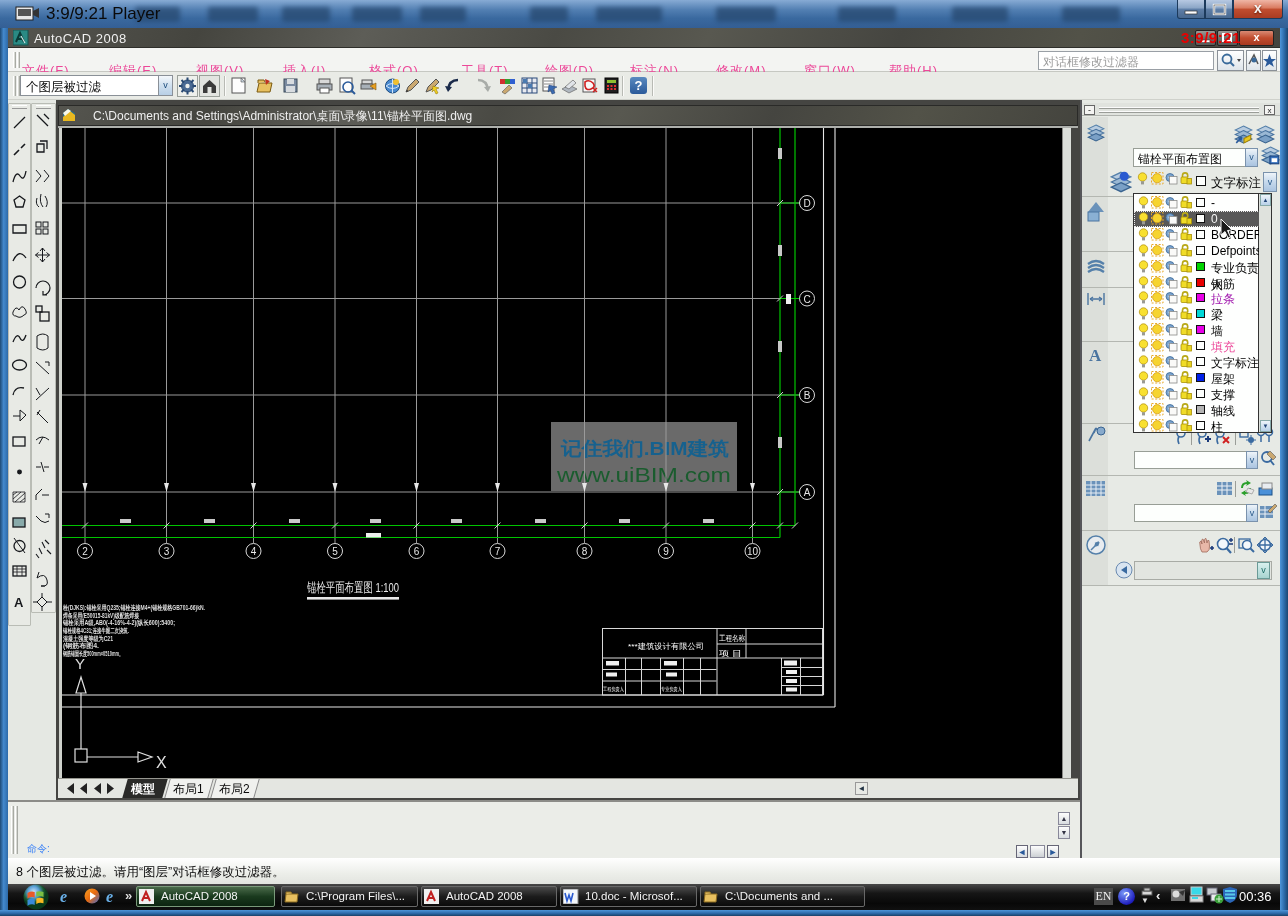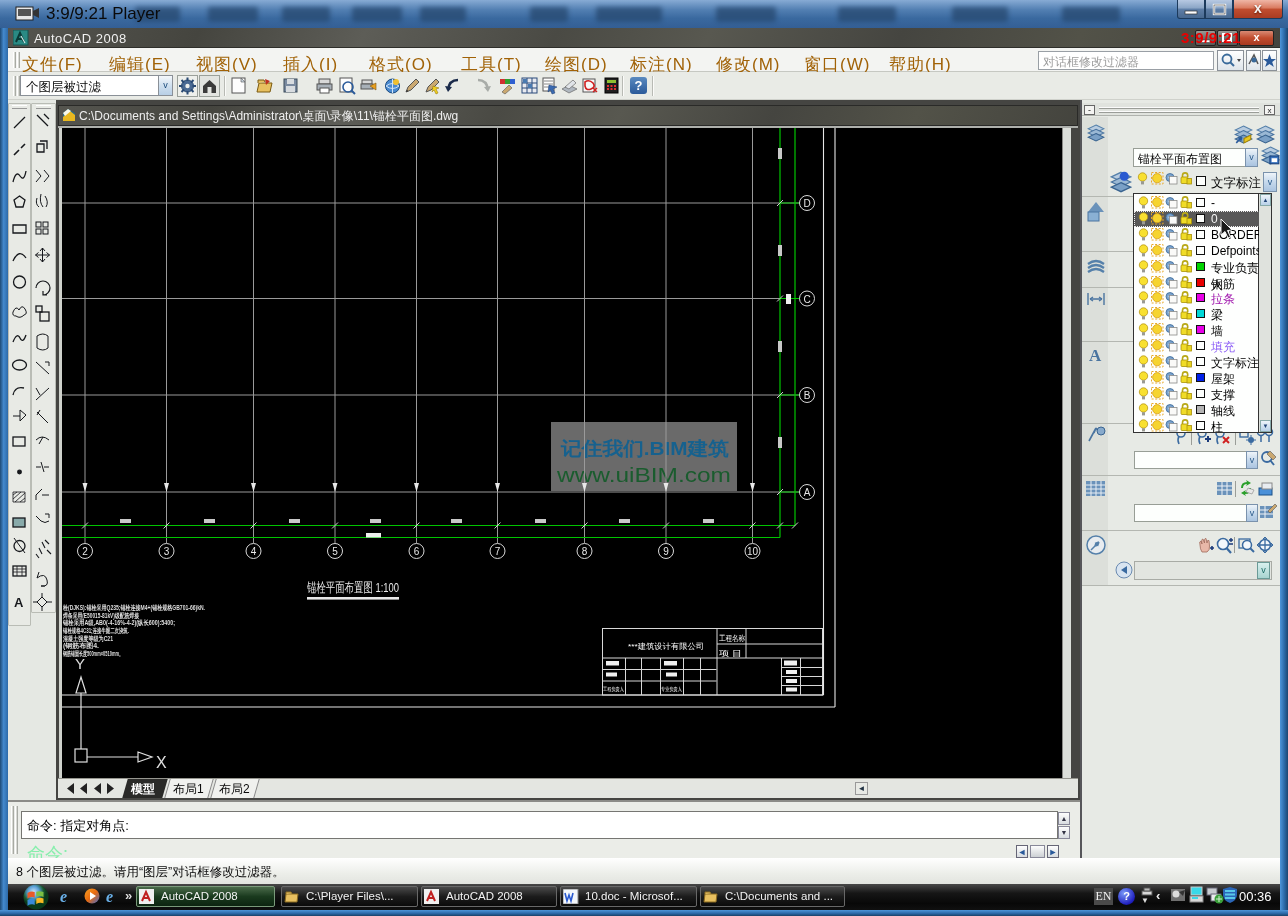--- a/index.html
+++ b/index.html
@@ -12,42 +12,42 @@
 #ptext{left:46px;top:4px;font-size:17px;color:#0a0a0a}
 .pbtn{position:absolute;top:0;height:19px;color:#f5f5f5;text-align:center;border:1px solid #1c3a5c;border-top:none}
 
 #acadbg{left:8px;top:28px;width:1272px;height:856px;background:#e5e8e3}
 .streak{background:#4c4c48;background-image:linear-gradient(115deg,#55554f 0%,#45453f 15%,#5d5d57 28%,#4a4a44 43%,#585850 55%,#454540 70%,#525248 84%,#44443e 100%)}
 #atitle{left:8px;top:28px;width:1272px;height:20px;border-bottom:1px solid #2e2e2a}
 #atext{left:34px;top:31px;font-size:13px;color:#f0f0f0;letter-spacing:.5px}
 #redclock{left:1181px;top:29px;font-size:15px;font-weight:bold;color:#e80000;z-index:7;letter-spacing:.5px}
 .wbtn{position:absolute;top:30px;height:16px;border:1px solid #222;border-radius:2px;color:#eee;font-size:10px;text-align:center;line-height:13px;background:linear-gradient(#9a9a96,#6e6e6a 50%,#5a5a56)}
 #menubar{left:8px;top:48px;width:1272px;height:24px;background:#f3f4f2;border-bottom:1px solid #c6c8c2}
-.mi{position:absolute;top:53px;font-size:17px;color:#a16207;letter-spacing:1px}
+.mi{position:absolute;top:62px;font-size:13px;color:#ec4899;letter-spacing:1px}
 #helpbox{left:1038px;top:51px;width:176px;height:19px;background:#fff;border:1px solid #999fa5;font-size:12px;color:#9b9b9b;padding:2px 4px}
 #toolbar{left:8px;top:72px;width:1272px;height:28px;background:#e9ebe6;border-bottom:1px solid #cfd1cb}
 #wscombo{left:20px;top:75px;width:153px;height:21px;background:#fff;border:1px solid #8a9097;font-size:12.5px;color:#0a0a0a;padding:3px 5px}
 .combov{position:absolute;background:linear-gradient(#f4f8fb,#cfe0ef 50%,#b8cfe6);border-left:1px solid #8a9097;color:#1a4a7a;font-size:9px;text-align:center}
 .grip{position:absolute;width:3px;border-left:1px solid #fff;border-right:1px solid #a8aaa4;background:#d8dad4}
 .tbico{position:absolute;top:77px;width:18px;height:18px}
 .tsep{position:absolute;top:76px;width:2px;height:20px;border-left:1px solid #b8bab4;border-right:1px solid #fbfbf9}
 
 .ltb{position:absolute;background:#e8eae5;border:1px solid #b9bcb5;border-radius:1px}
 
 #mdi{left:56px;top:100px;width:1024px;height:703px;background:#454542}
 #doctitle{left:58px;top:105px;width:1020px;height:21px;border:1px solid #2a2a28}
-#doctext{left:79px;top:108px;font-size:12px;color:#efefef}
+#doctext{left:93px;top:108px;font-size:12px;color:#efefef}
 #canvas{left:62px;top:126px;width:1000px;height:652px;background:#000}
 #vscroll{left:1062px;top:126px;width:9px;height:652px;background:#dcdfda;border-left:1px solid #8a8a86}
 #tabbar{left:58px;top:778px;width:1020px;height:20px;background:#e4e6e1;border-top:1px solid #96968f}
 .tabt{position:absolute;top:781px;font-size:12px;color:#0a0a0a}
 
 #cmdwin{left:8px;top:800px;width:1072px;height:58px;background:#ebedе8;background-color:#ebede8;border-top:2px solid #8c8c88}
 #cmdhist{left:21px;top:811px;width:1037px;height:28px;background:#fff;border:1px solid #767672;font-size:13px;color:#000;padding:5px 5px}
-#cmdline{left:27px;top:842px;font-size:18px;color:#86efac}
+#cmdline{left:27px;top:842px;font-size:10px;color:#3b82f6}
 #statusbar{left:8px;top:858px;width:1272px;height:26px;background:linear-gradient(#ffffff,#eceee9 60%,#e2e4df)}
 #statustext{left:16px;top:864px;font-size:12.5px;color:#0a0a0a}
 
 #panel{left:1082px;top:100px;width:198px;height:758px;background:#e7eae5}
 #pborder{left:1080px;top:100px;width:2px;height:758px;background:#56565a}
 #pstrip{left:1082px;top:117px;width:26px;height:468px;background:#dcdfda}
 .pdiv{position:absolute;height:1px;background:#b4b7b1}
 .pcombo{position:absolute;background:#fdfffd;border:1px solid #989e96;font-size:12px;color:#0a0a0a;padding:2px 4px}
 .pv{position:absolute;background:linear-gradient(#eef4f9,#c6d9ec 50%,#aac4e0);border:1px solid #7a92ac;color:#2a5a8a;font-size:9px;text-align:center}
 #ddrop{left:1133px;top:193px;width:126px;height:240px;background:#fefffe;border:1px solid #333;z-index:5}
@@ -455,21 +455,20 @@
 <div class="tabt" style="left:131px;color:#fff;font-weight:bold">模型</div>
 <div class="abs" style="left:167px;top:779px;width:44px;height:19px;background:#f0f1ee;transform:skewX(-16deg);border-left:1px solid #888;border-right:1px solid #888"></div>
 <div class="tabt" style="left:173px">布局1</div>
 <div class="abs" style="left:213px;top:779px;width:44px;height:19px;background:#f0f1ee;transform:skewX(-16deg);border-left:1px solid #888;border-right:1px solid #888"></div>
 <div class="tabt" style="left:219px">布局2</div>
 <div class="abs" style="left:855px;top:782px;width:13px;height:13px;background:#e8eae5;border:1px solid #999;font-size:8px;color:#234;text-align:center;line-height:12px">◄</div>
 
 <div class="abs" id="cmdwin"></div>
 <div class="grip" style="left:11px;top:806px;height:48px"></div>
     <div class="grip" style="left:15px;top:806px;height:48px"></div>
-<div class="abs" id="cmdhist">命令: 指定对角点:</div>
 <div class="abs" id="cmdline">命令:</div>
 <div class="abs" style="left:1058px;top:812px;width:12px;height:13px;background:linear-gradient(#fdfdfd,#d8dce0);border:1px solid #889;font-size:7px;text-align:center;line-height:12px;color:#334">▲</div>
 <div class="abs" style="left:1058px;top:826px;width:12px;height:13px;background:linear-gradient(#fdfdfd,#d8dce0);border:1px solid #889;font-size:7px;text-align:center;line-height:12px;color:#334">▼</div>
 <div class="abs" style="left:1016px;top:845px;width:12px;height:13px;background:linear-gradient(#fdfdfd,#d8dce0);border:1px solid #667;color:#2a5a9a;font-size:9px;text-align:center;line-height:12px;font-weight:bold">◄</div>
 <div class="abs" style="left:1030px;top:845px;width:15px;height:13px;background:linear-gradient(#fdfdfd,#ccd0d4);border:1px solid #889"></div>
 <div class="abs" style="left:1047px;top:845px;width:12px;height:13px;background:linear-gradient(#fdfdfd,#d8dce0);border:1px solid #667;color:#2a5a9a;font-size:9px;text-align:center;line-height:12px;font-weight:bold">►</div>
 
 <div class="abs" id="statusbar"></div>
 <div class="abs" id="statustext">8 个图层被过滤。请用“图层”对话框修改过滤器。</div>
 
@@ -499,24 +498,24 @@
           <stop offset="0" stop-color="#f8a020"></stop>
           <stop offset=".5" stop-color="#e86a10"></stop>
           <stop offset="1" stop-color="#3a6ad0"></stop>
         </linearGradient>
       </defs>
       <path d="M6 4 L12 8 L6 12 Z" fill="#fff"></path>
     </svg>
 <div class="abs" style="left:106px;top:888px;width:17px;height:17px;color:#6ab0e8;font-size:16px;font-style:italic;font-weight:bold;font-family:'Liberation Serif',serif">e</div>
 <div class="abs" style="left:125px;top:888px;color:#ddd;font-size:13px;font-weight:bold">»</div>
 <div class="tbtn" style="left:136px;width:139px;background:linear-gradient(#4a6a4a,#1a3a1e 50%,#0c2410);border-color:#7a9a7a">AutoCAD 2008</div>
-<div class="tbtn" style="left:281px;width:137px">C:\Player Files\...</div>
+<div class="tbtn" style="left:281px;width:137px">C:\Program Files\...</div>
 <div class="tbtn" style="left:421px;width:136px">AutoCAD 2008</div>
 <div class="tbtn" style="left:560px;width:137px">10.doc - Microsof...</div>
-<div class="tbtn" style="left:700px;width:145px">C:\Documents and ...</div>
+<div class="tbtn" style="left:700px;width:165px">C:\Documents and ...</div>
 <svg class="abs" style="left:139px;top:889px" width="16" height="15">
       <rect x="0" y="0" width="15" height="15" fill="#f0f0f0"></rect>
       <path d="M3 12 L7 3 L11 12 M4.8 9 H9.3" stroke="#c02020" stroke-width="2" fill="none"></path>
     </svg>
 <svg class="abs" style="left:284px;top:889px" width="16" height="15">
       <path d="M1 13 L2 5 H14 L13 13 Z" fill="#e8c060" stroke="#8a6a20"></path>
       <path d="M2 5 V3 H7 L8 4.5" fill="#e8c060" stroke="#8a6a20"></path>
     </svg>
 <svg class="abs" style="left:424px;top:889px" width="16" height="15">
       <rect x="0" y="0" width="15" height="15" fill="#f0f0f0"></rect>
@@ -826,21 +825,21 @@
         <svg class="abs" style="left:17px;top:1px" width="13" height="13">
           <use href="#ic"></use>
         </svg>
         <svg class="abs" style="left:31px;top:1px" width="13" height="13">
           <use href="#ig"></use>
         </svg>
         <svg class="abs" style="left:45px;top:1px" width="13" height="13">
           <use href="#il"></use>
         </svg>
         <span class="csq" style="background:#fdfffd"></span>
-        <span class="drowt" style="color:#8b5cf6">填充</span>
+        <span class="drowt" style="color:#ec4899">填充</span>
       </div>
 <div class="drow" style="top:160.00000000000003px;">
         <svg class="abs" style="left:4px;top:1px" width="13" height="13">
           <use href="#ib"></use>
         </svg>
         <svg class="abs" style="left:17px;top:1px" width="13" height="13">
           <use href="#ic"></use>
         </svg>
         <svg class="abs" style="left:31px;top:1px" width="13" height="13">
           <use href="#ig"></use>

